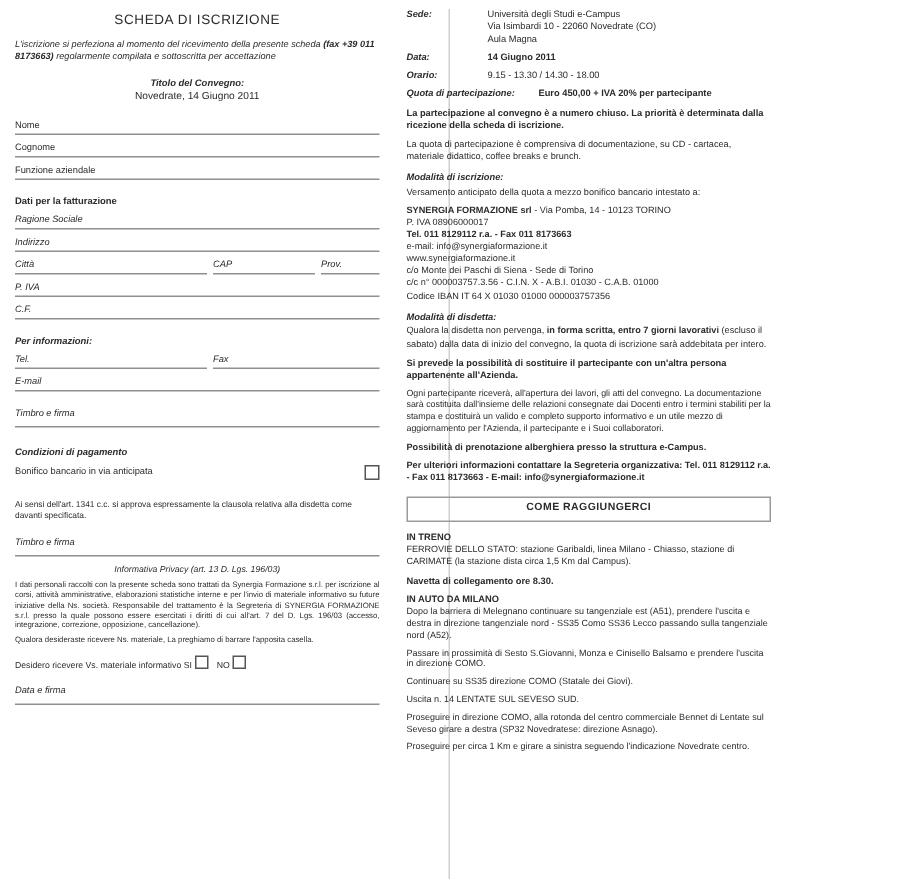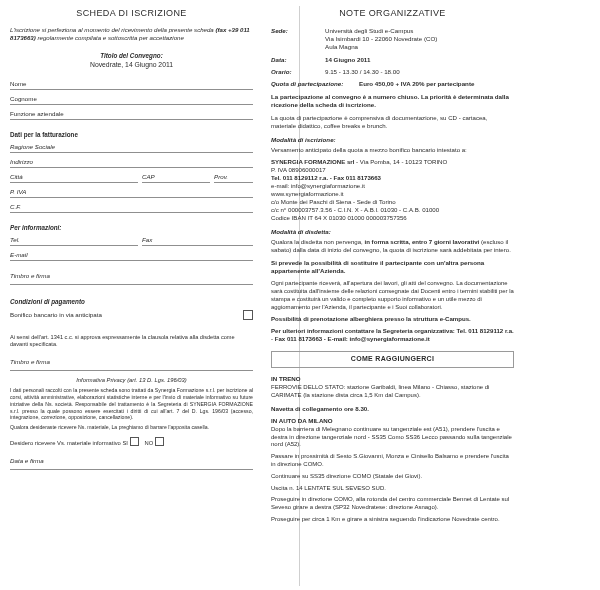--- a/index.html
+++ b/index.html
@@ -337,21 +337,20 @@
       <span>NO</span><span class="cbox"></span>
     </div>
 
     <div class="field ital" style="margin-top:8px;">
       <span class="lbl">Data e firma</span>
       <span class="line" style="top:13px;"></span>
     </div>
   </div>
 
   <div class="col-right">
-    <h2 class="title-r">NOTE ORGANIZZATIVE</h2>
 
     <div class="kv">
       <div class="k">Sede:</div>
       <div class="v">
         <div>Università degli Studi e-Campus</div>
         <div>Via Isimbardi 10 - 22060 Novedrate (CO)</div>
         <div>Aula Magna</div>
       </div>
     </div>
 

